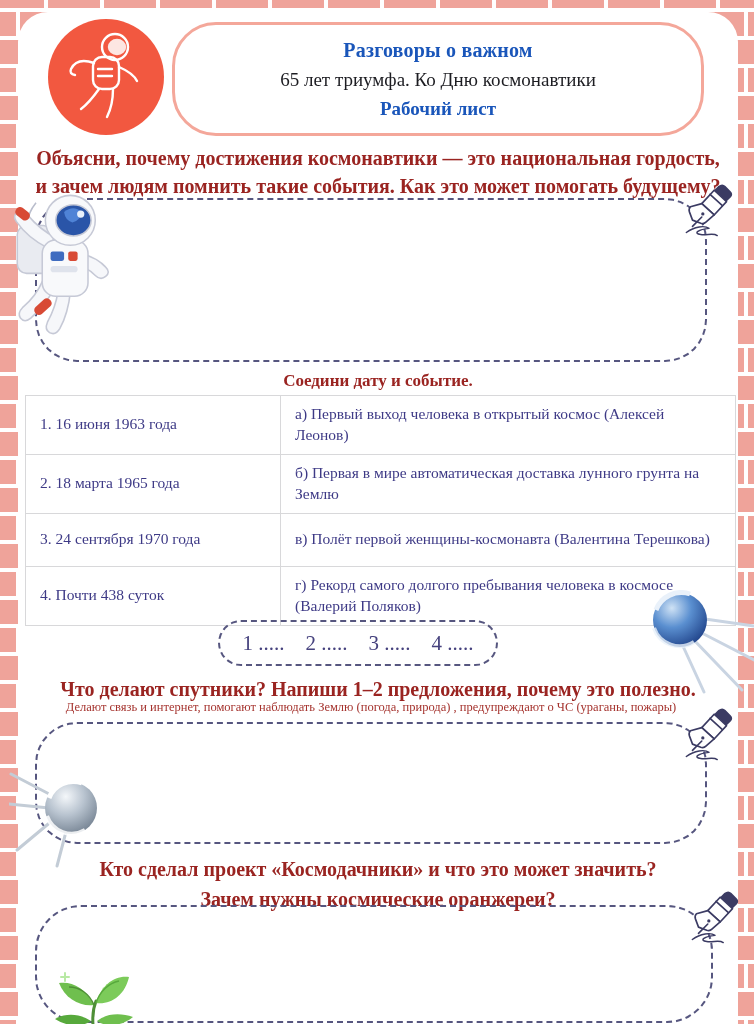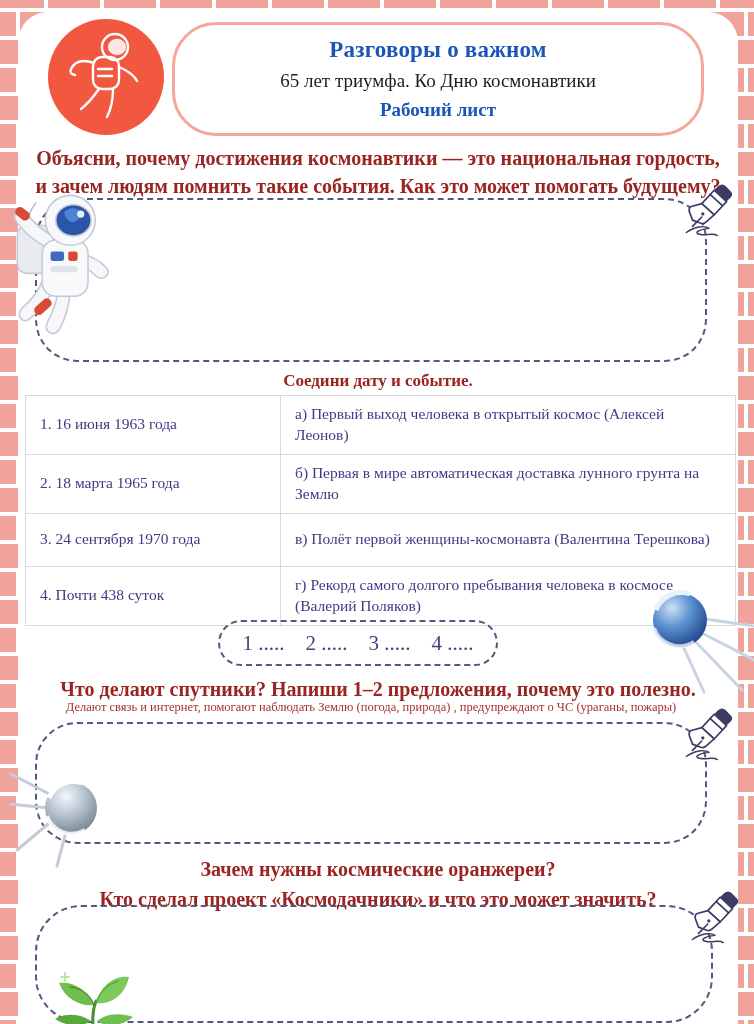--- a/index.html
+++ b/index.html
@@ -20,21 +20,21 @@
   .logo-circle {
     position:absolute; left:30px; top:7px; width:116px; height:116px;
     border-radius:50%; background:#f25840; display:flex; align-items:center; justify-content:center;
   }
   .logo-circle svg { width:86px; height:96px; }
   .header-box {
     position:absolute; left:154px; top:10px; width:532px; height:114px;
     border:3px solid #f4a79a; border-radius:44px; background:#fff;
     display:flex; flex-direction:column; align-items:center; justify-content:center; gap:7px;
   }
-  .title   { font-size:23px; font-weight:bold; color:#1a56ba; letter-spacing:.2px; }
+  .title   { font-size:20px; font-weight:bold; color:#1a56ba; letter-spacing:.2px; }
   .subtitle{ font-size:19px; font-weight:normal; color:#1d1d22; }
   .badge   { font-size:19px; font-weight:bold; color:#1a56ba; }
 
   .prompt {
     position:absolute; left:15px; width:690px; text-align:center;
     font-weight:bold; color:#9a2421; font-size:20px; line-height:1.4;
   }
   .prompt-1 { top:132px; }
   .prompt-2 { top:357px; font-size:17px; }
   .prompt-3 { top:663px; }
@@ -217,22 +217,22 @@
         <line x1="28" y1="12" x2="40" y2="23"></line>
         <path d="M20 21 l12 11 -8 7 q-2 2 -5 1 l-8 -3 -3 -8 q-1 -3 1 -5 z" fill="#ffffff"></path>
         <circle cx="21" cy="31" r="1.6" fill="#3b3b63" stroke="none"></circle>
         <line x1="20" y1="34" x2="11" y2="43"></line>
         <path d="M5 49 c8 -6 18 -7 22 -4 c-10 1 -16 5 -8 6 c6 1 12 -2 16 1" stroke-width="1.4"></path>
       </g>
     </svg>
   </div>
 
   <div class="prompt prompt-4">
+    <div>Кто сделал проект «Космодачники» и что это может значить?</div>
     <div>Зачем нужны космические оранжереи?</div>
-    <div>Кто сделал проект «Космодачники» и что это может значить?</div>
   </div>
 
   <div class="write-box box-3">
     <svg class="plant" viewBox="0 0 100 74">
       <g stroke="#b8e9a4" stroke-width="2" stroke-linecap="round">
         <path d="M20 18 v8 M16 22 h8"></path>
         <path d="M62 30 v7 M58.5 33.5 h7"></path>
       </g>
       <path d="M48 70 q-1 -14 3 -24" fill="none" stroke="#4e8f36" stroke-width="3" stroke-linecap="round"></path>
       <path d="M49 50 C40 32 26 26 14 28 C20 44 36 52 49 50 Z" fill="#6fbf4e"></path>

